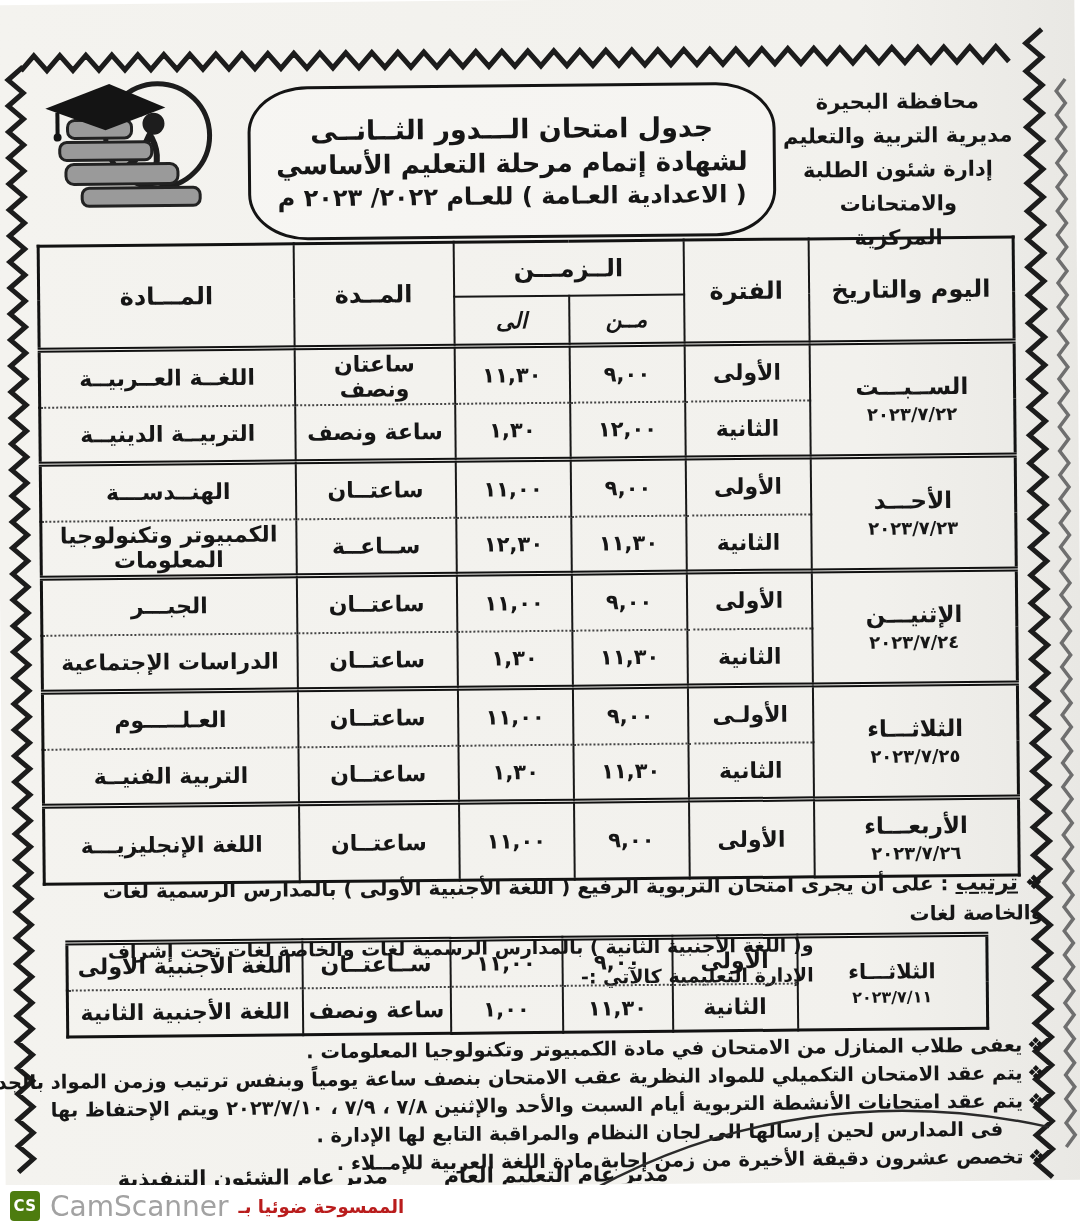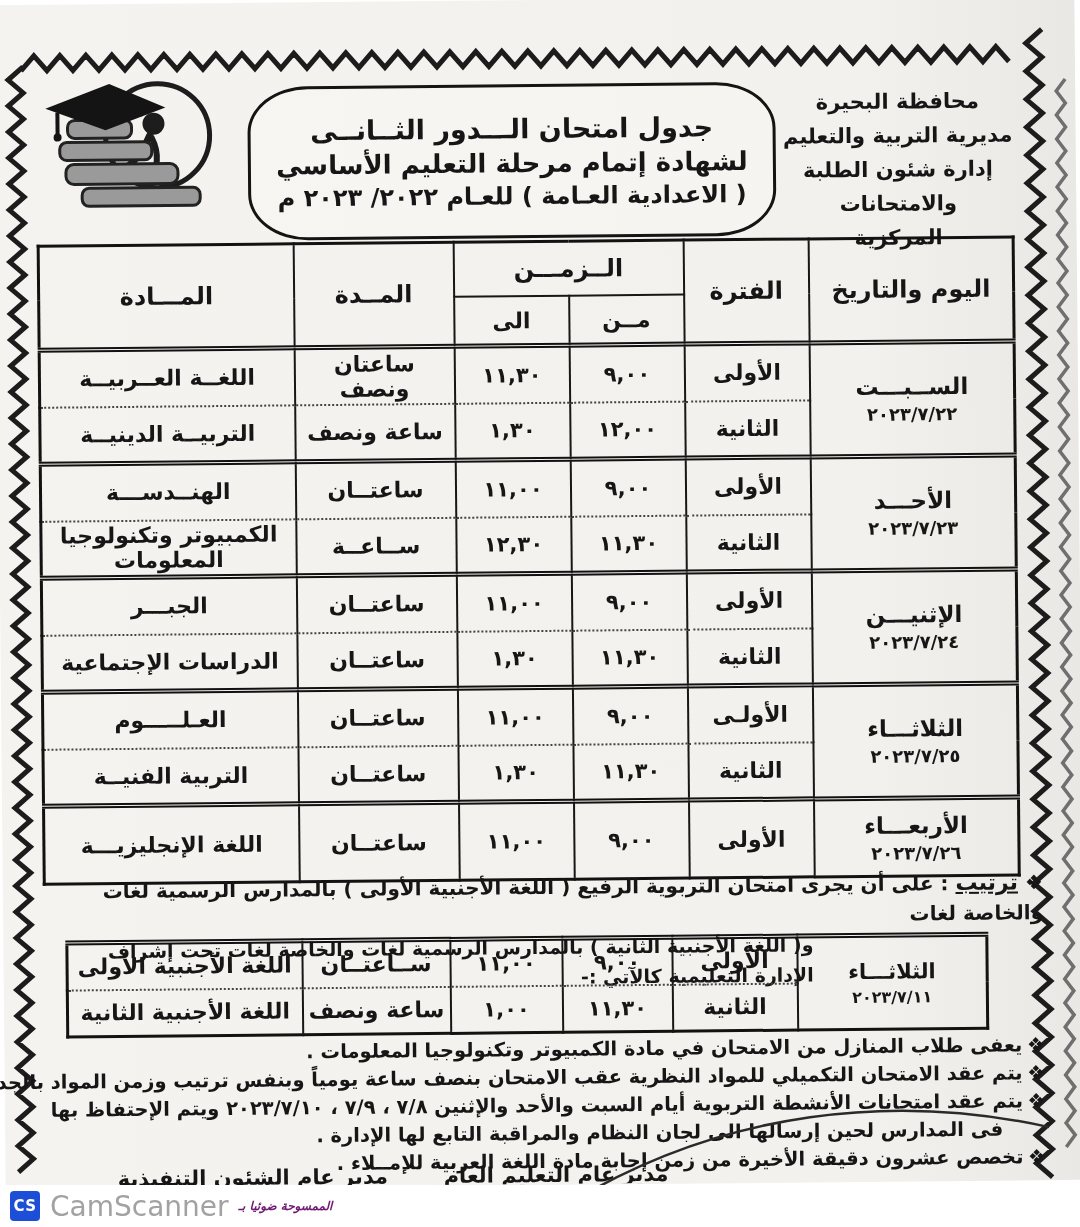--- a/index.html
+++ b/index.html
@@ -37,21 +37,21 @@
 
   
   table{border-collapse:collapse;table-layout:fixed;position:absolute;background:transparent;}
   table.main{left:40px;top:240px;width:975px;border:3px solid #121212;}
   table.lang{left:62px;top:936px;width:920px;border:3px solid #121212;}
   th,td{
     border:2px solid #171717;text-align:center;vertical-align:middle;
     font-weight:bold;padding:1px 3px;overflow:hidden;
   }
   thead tr.h1 th{height:50px;font-size:24px;}
-  thead tr.h2 th{height:44px;font-size:22px;}
+  thead tr.h2 th{height:44px;font-size:22px;font-style:italic;}
   tbody{border-top:5px double #111;}
   tbody tr{height:57px;}
   tbody.single tr{height:78px;}
   tr.r1 td{border-bottom:2px dotted #444;}
   tr.r2 td{border-top:2px dotted #444;}
   td.day-cell{font-size:23px;}
   td.day-cell .date{font-size:18px;letter-spacing:1px;margin-top:4px;}
   td.period{font-size:22px;}
   td.num{font-size:21px;letter-spacing:1px;}
   td.dur{font-size:22px;}
@@ -80,26 +80,26 @@
   .pen{position:absolute;left:0;top:0;width:1080px;height:1185px;overflow:visible;pointer-events:none;}
   .pen path{fill:none;stroke:#2a2a2a;stroke-width:2.5;}
 
   
   .scanbar{
     position:absolute;left:0;bottom:0;width:1080px;height:42px;background:#ffffff;
     display:flex;align-items:center;gap:10px;padding-left:10px;box-sizing:border-box;
     direction:ltr;
   }
   .cs-badge{
-    width:30px;height:30px;background:#1d4ed8;color:#ffffff;border-radius:4px;
+    width:30px;height:30px;background:#4d7c0f;color:#ffffff;border-radius:4px;
     display:flex;align-items:center;justify-content:center;
     font-size:15px;font-weight:bold;letter-spacing:.5px;
   }
   .cs-name{color:#a2a2a2;font-size:28px;}
-  .cs-prefix{color:#701a75;font-size:12px;font-weight:bold;font-style:italic;}
+  .cs-prefix{color:#b91c1c;font-size:18px;font-weight:bold;}
 </style>
 </head>
 <body>
 
 <div class="sheet">
 
   <svg class="zz" style="left:26px;top:48px;" width="1000" height="24">
       <path d="M0,18 L13,3 L26,18 L39,3 L52,18 L65,3 L78,18 L91,3 L104,18 L117,3 L130,18 L143,3 L156,18 L169,3 L182,18 L195,3 L208,18 L221,3 L234,18 L247,3 L260,18 L273,3 L286,18 L299,3 L312,18 L325,3 L338,18 L351,3 L364,18 L377,3 L390,18 L403,3 L416,18 L429,3 L442,18 L455,3 L468,18 L481,3 L494,18 L507,3 L520,18 L533,3 L546,18 L559,3 L572,18 L585,3 L598,18 L611,3 L624,18 L637,3 L650,18 L663,3 L676,18 L689,3 L702,18 L715,3 L728,18 L741,3 L754,18 L767,3 L780,18 L793,3 L806,18 L819,3 L832,18 L845,3 L858,18 L871,3 L884,18 L897,3 L910,18 L923,3 L936,18 L949,3 L962,18 L975,3 L988,18"></path>
     </svg>
   <svg class="zz" style="left:10px;top:62px;" width="24" height="1110">

